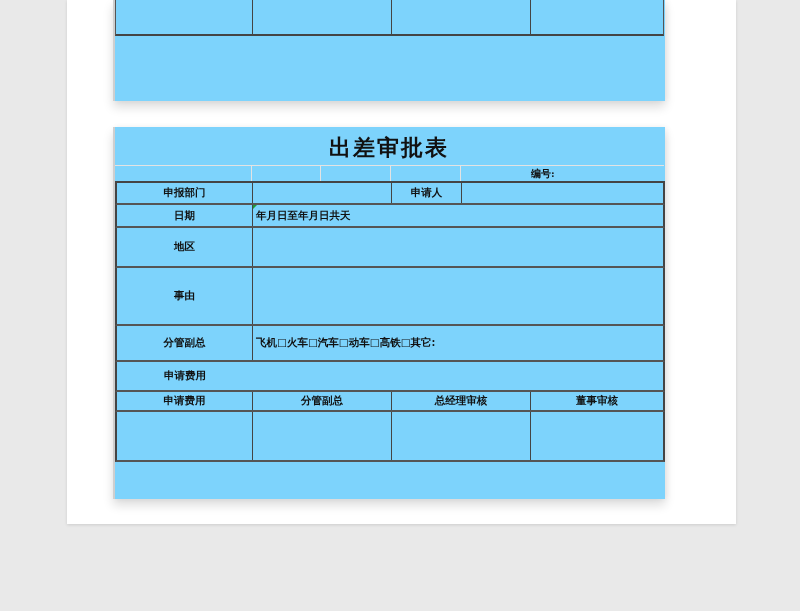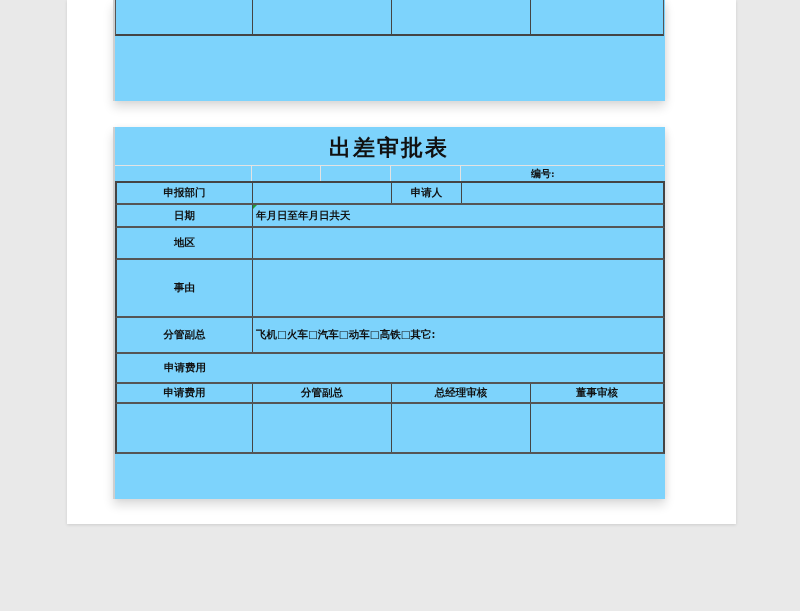--- a/index.html
+++ b/index.html
@@ -97,21 +97,21 @@
     </div>
 
     <div class="row" style="height:23px">
       <div class="cell label">日期</div>
       <div class="cell value">
         <span class="tri"></span>
         <span>年月日至年月日共天</span>
       </div>
     </div>
 
-    <div class="row" style="height:32px">
+    <div class="row" style="height:40px">
       <div class="cell label">地区</div>
       <div class="cell value"></div>
     </div>
 
     <div class="row" style="height:58px">
       <div class="cell label">事由</div>
       <div class="cell value"></div>
     </div>
 
     <div class="row" style="height:36px">

